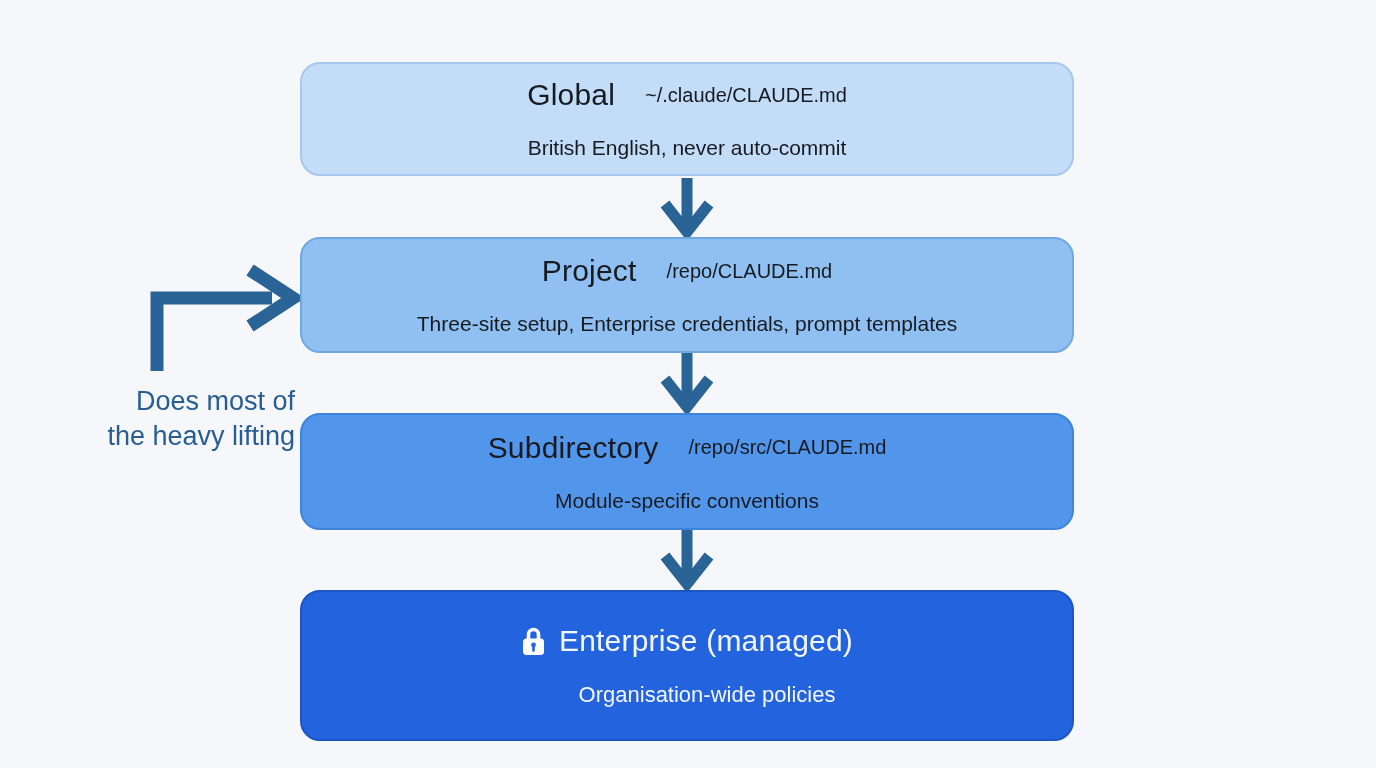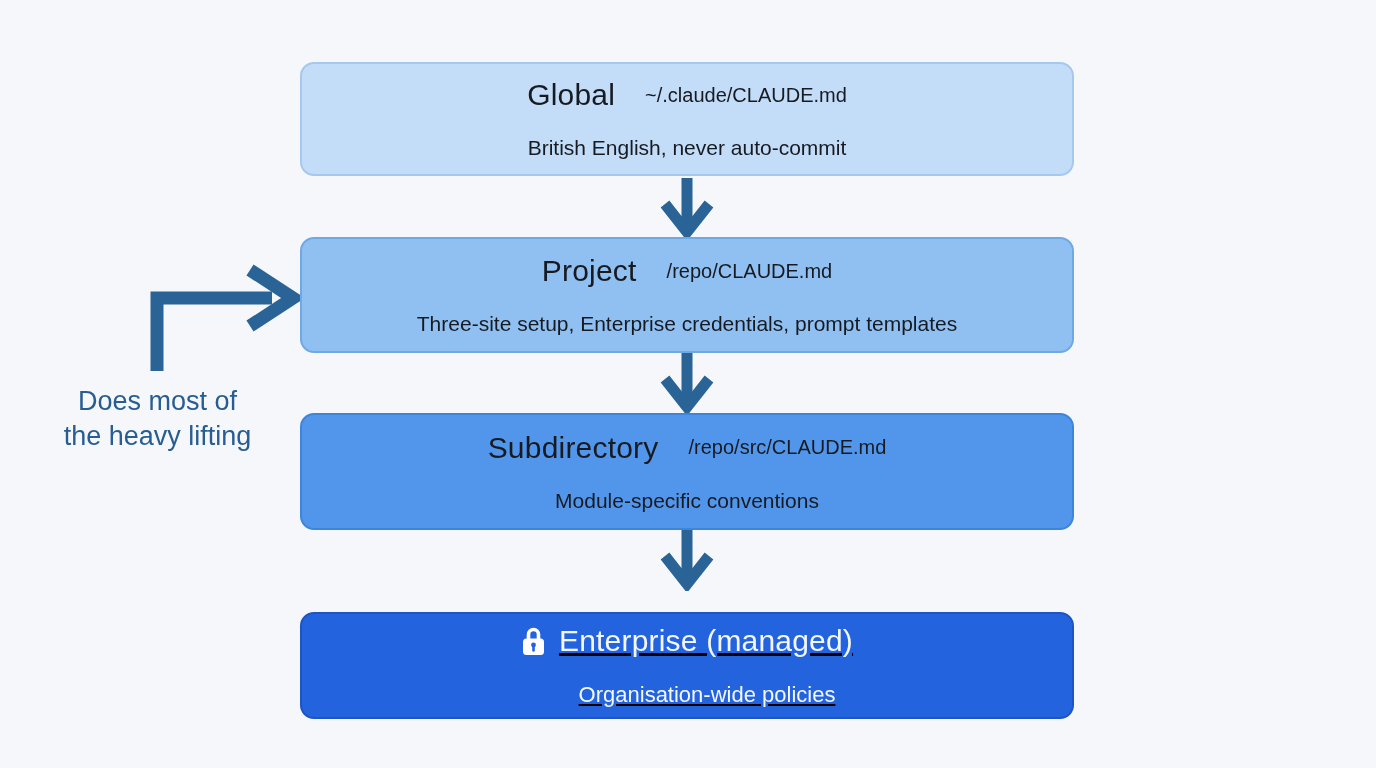--- a/index.html
+++ b/index.html
@@ -12,21 +12,21 @@
     height: 768px;
     background: var(--bg, #f5f7fa);
     overflow: hidden;
   }
 
   
   .node {
     position: absolute;
     left: 300px;
     width: 774px;
-    border-radius: 14px;
+    border-radius: 20px;
     border: 2px solid;
     display: flex;
     flex-direction: column;
     align-items: center;
     justify-content: center;
     gap: 24px;
   }
   .node .title-row {
     display: flex;
     align-items: center;
@@ -50,21 +50,21 @@
   .node .subtitle {
     font-size: 21px;
     font-weight: 400;
     color: var(--dark-text, #171b21);
     white-space: nowrap;
   }
 
   .node-global       { top: 62px;  height: 114px; background: var(--box1-fill); border-color: var(--box1-border); }
   .node-project      { top: 237px; height: 116px; background: var(--box2-fill); border-color: var(--box2-border); }
   .node-subdirectory { top: 413px; height: 117px; background: var(--box3-fill); border-color: var(--box3-border); }
-  .node-enterprise   { top: 612px; height: 107px; background: var(--box4-fill); border-color: var(--box4-border); text-decoration: underline; }
+  .node-enterprise   { top: 590px; height: 151px; background: var(--box4-fill); border-color: var(--box4-border); }
 
   .node-enterprise .title,
   .node-enterprise .subtitle { color: var(--light-text, #f2f7fd); }
   .node-enterprise .subtitle { font-size: 22px; margin-left: 40px; }
 
   
   .down-arrow {
     position: absolute;
     left: 657px;
     width: 60px;
@@ -88,21 +88,21 @@
     stroke-linecap: butt;
     stroke-linejoin: miter;
   }
 
   
   .annot-text {
     position: absolute;
     left: 20px;
     top: 384px;
     width: 275px;
-    text-align: center;
+    text-align: right;
     font-size: 27px;
     line-height: 35px;
     font-weight: 400;
     color: var(--annotation-text, #275d92);
   }
 
   
   .lock-icon { width: 25px; height: 30px; display: block; }
 </style>
 </head>

